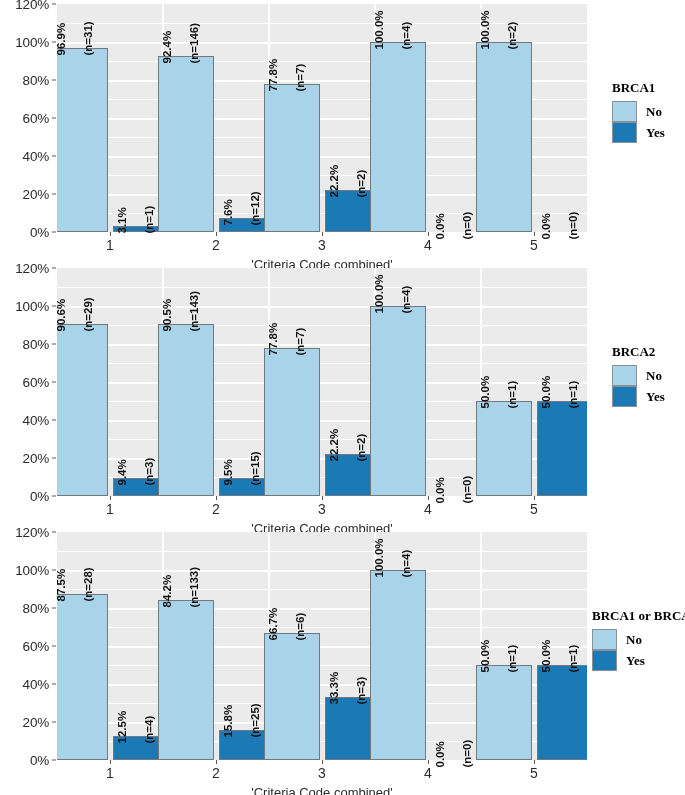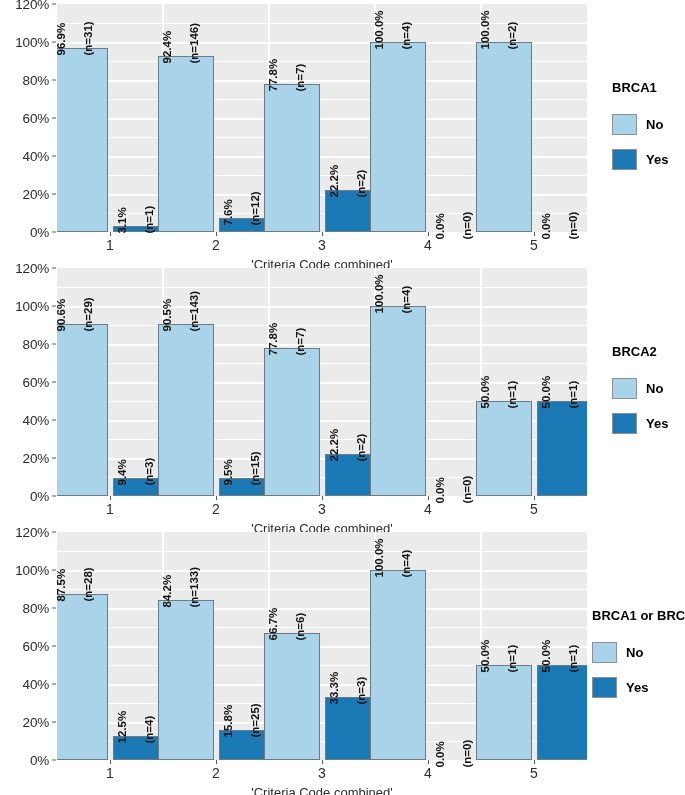--- a/index.html
+++ b/index.html
@@ -84,30 +84,30 @@
   }
   .xaxis-title{
     position:absolute;
     font-size:13px;
     color:#2b2b2b;
     white-space:nowrap;
     transform:translateX(-50%);
   }
 
   
-  .legend{position:absolute;}
+  .legend{position:absolute;font-family:Liberation Serif, serif;}
   .legend-title{
     font-size:13px;
     font-weight:700;
     color:#000;
     white-space:nowrap;
     margin-bottom:5px;
   }
   .legend-items{display:flex;flex-direction:column;}
-  .legend-row{display:flex;align-items:center;height:21px;margin-top:14px;}
+  .legend-row{display:flex;align-items:center;height:21px;}
   .legend-swatch{
     width:25px;height:21px;
     border:1px solid #8a9298;
     box-sizing:border-box;
     flex:0 0 auto;
   }
   .legend-swatch.no{background:#a9d3e8;}
   .legend-swatch.yes{background:#1b7ab5;}
   .legend-label{
     font-size:13px;

